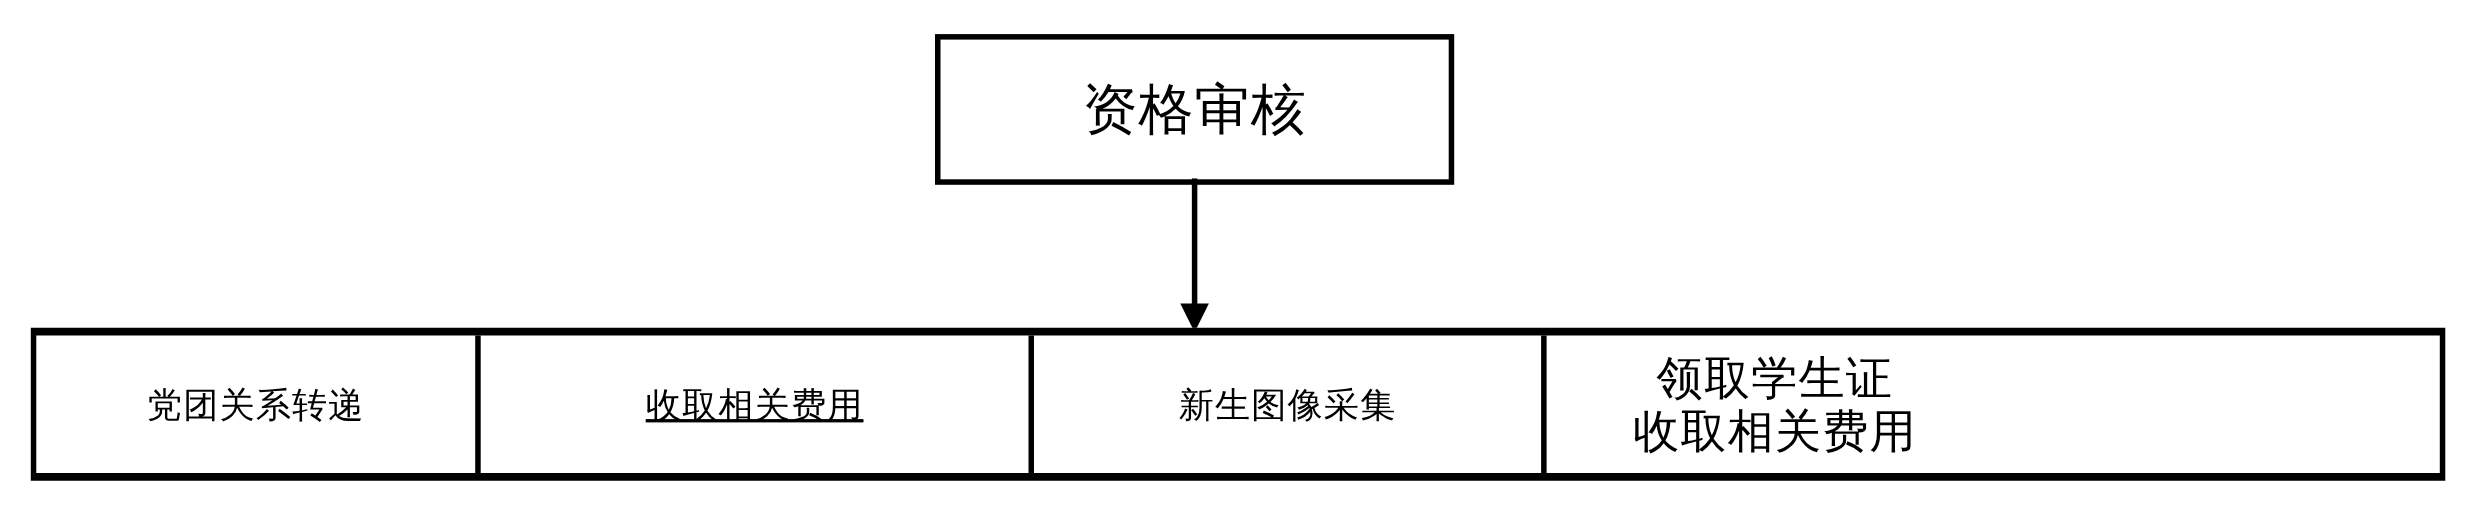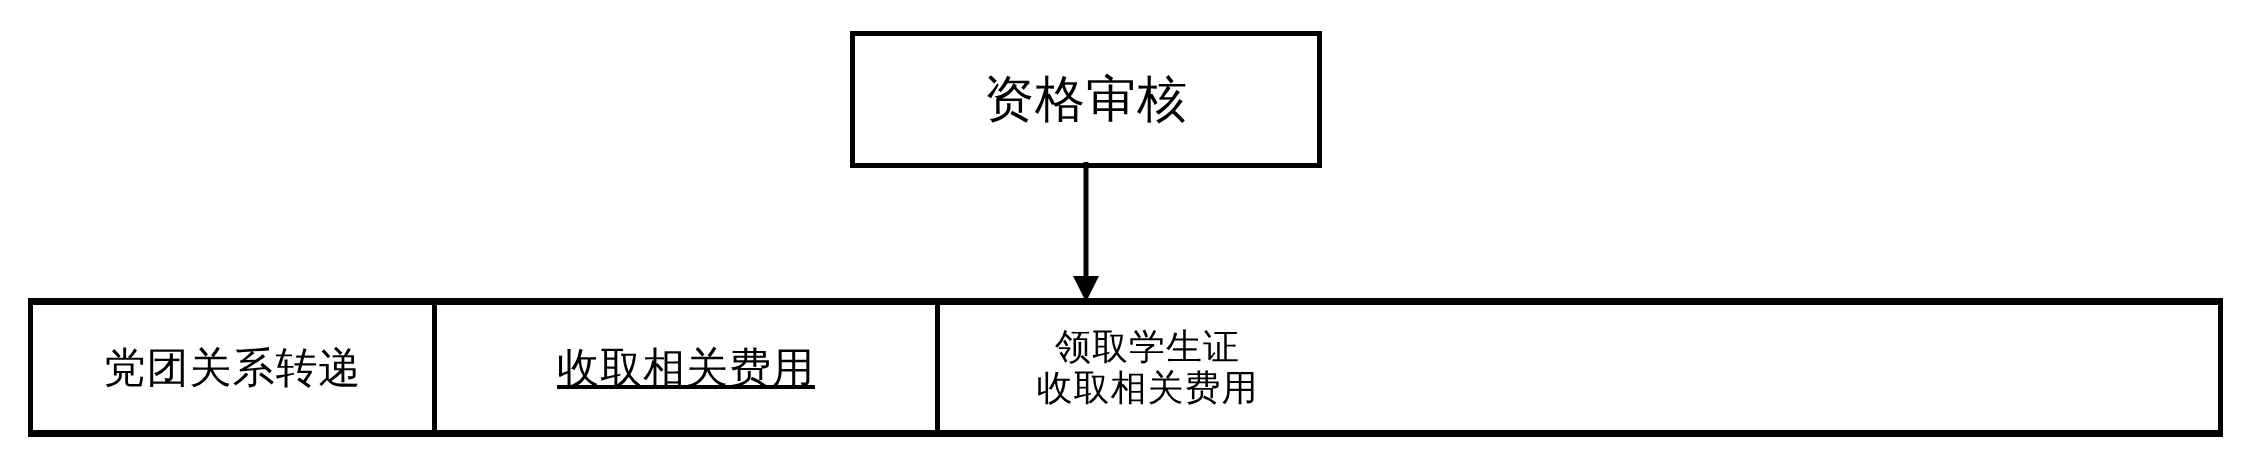--- a/index.html
+++ b/index.html
@@ -81,30 +81,30 @@
   .row-cell:last-child {
     border-right: none;
   }
   .cell-c0 { width: 404px; }
   .cell-c1 { width: 402px; }
   .cell-c2 { width: 503px; text-decoration: underline; }
   .cell-c3 { width: 466px; }
   .cell-c4 { width: 415px; }
 
   .cell-text {
-    font-size: 42px;
+    font-size: 32px;
     line-height: 1.0;
     letter-spacing: 1px;
     white-space: nowrap;
     color: #000000;
   }
   .cell-text.two-line {
     white-space: normal;
     line-height: 1.12;
-    font-size: 36px;
+    font-size: 42px;
   }
   .cell-line {
     display: block;
   }
 </style>
 </head>
 <body>
 
 <div id="canvas">
 
@@ -121,20 +121,23 @@
 
     <div class="row-cell cell-c0">
       <span class="cell-text">党团关系转递</span>
     </div>
 
 
     <div class="row-cell cell-c2">
       <span class="cell-text">收取相关费用</span>
     </div>
 
+    <div class="row-cell cell-c3">
+      <span class="cell-text">新生图像采集</span>
+    </div>
 
     <div class="row-cell cell-c4">
       <span class="cell-text two-line">
         <span class="cell-line">领取学生证</span>
         <span class="cell-line">收取相关费用</span>
       </span>
     </div>
 
   </div>
 

